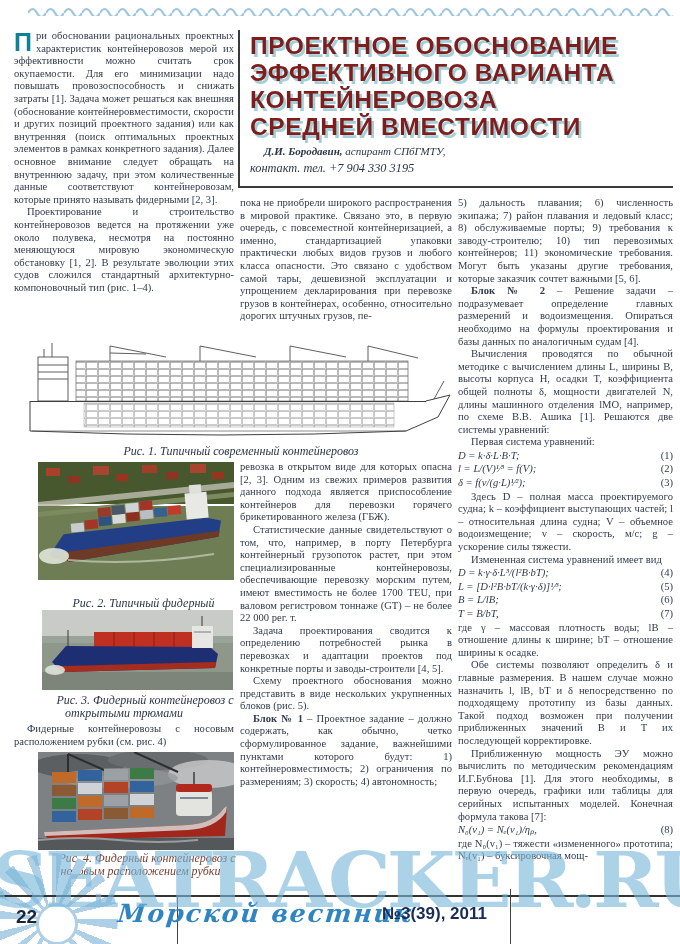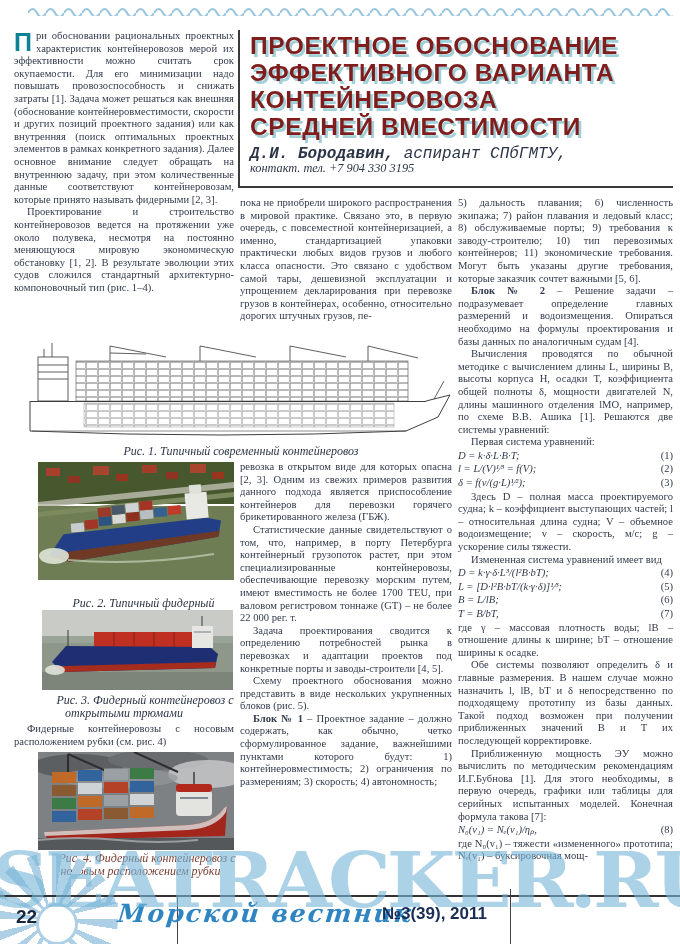--- a/index.html
+++ b/index.html
@@ -16,21 +16,21 @@
   .dropcap{
     float:left;font-family:"Liberation Sans",sans-serif;font-weight:bold;
     font-size:25px;line-height:22px;color:#0d8195;padding:1px 4px 0 0;
   }
   .title{
     position:absolute;left:250px;top:32px;width:424px;
     font-family:"Liberation Sans",sans-serif;font-weight:bold;
     font-size:24.5px;line-height:27px;letter-spacing:0.6px;color:#7f1d1d;
     text-shadow:2.5px 2.5px 0 #a2d0d8;
   }
-  .author{position:absolute;left:250px;top:145px;font-size:16px;font-style:italic;color:#2c3547;font-family:Liberation Mono, monospace;}
+  .author{position:absolute;left:264px;top:145px;font-size:11px;font-style:italic;color:#2c3547;}
   .contact{position:absolute;left:250px;top:161px;font-size:12.3px;font-style:italic;color:#2c3547;}
   .vline{position:absolute;left:238px;top:30px;width:1.5px;height:156px;background:#3a3a3a;}
   .hline{position:absolute;left:238px;top:186px;width:435px;height:1.5px;background:#3a3a3a;}
   .cap{
     position:absolute;font-weight:normal;font-style:italic;
     font-size:12px;line-height:13px;color:#2c3547;text-align:center;
   }
   .cap4{color:#7b4034;}
   .eq{position:relative;text-align:left;font-style:italic;margin:1px 0;text-indent:0 !important;}
   .eq .num{position:absolute;right:0;font-style:normal;}

